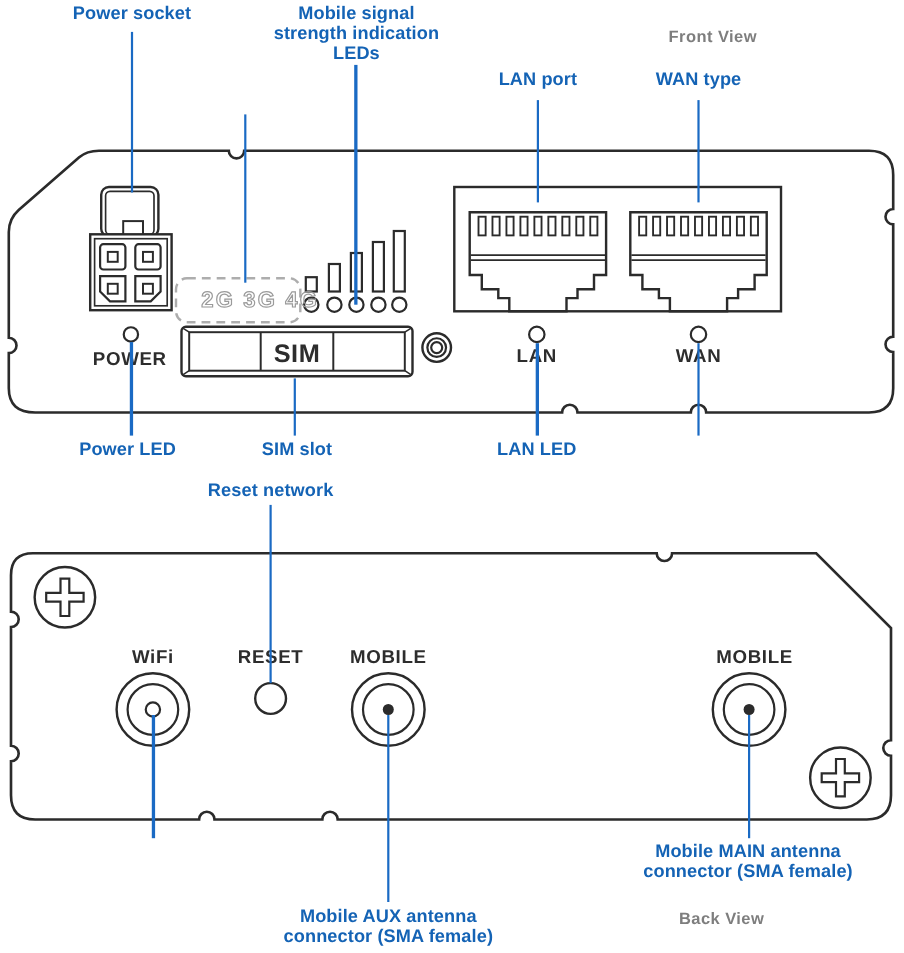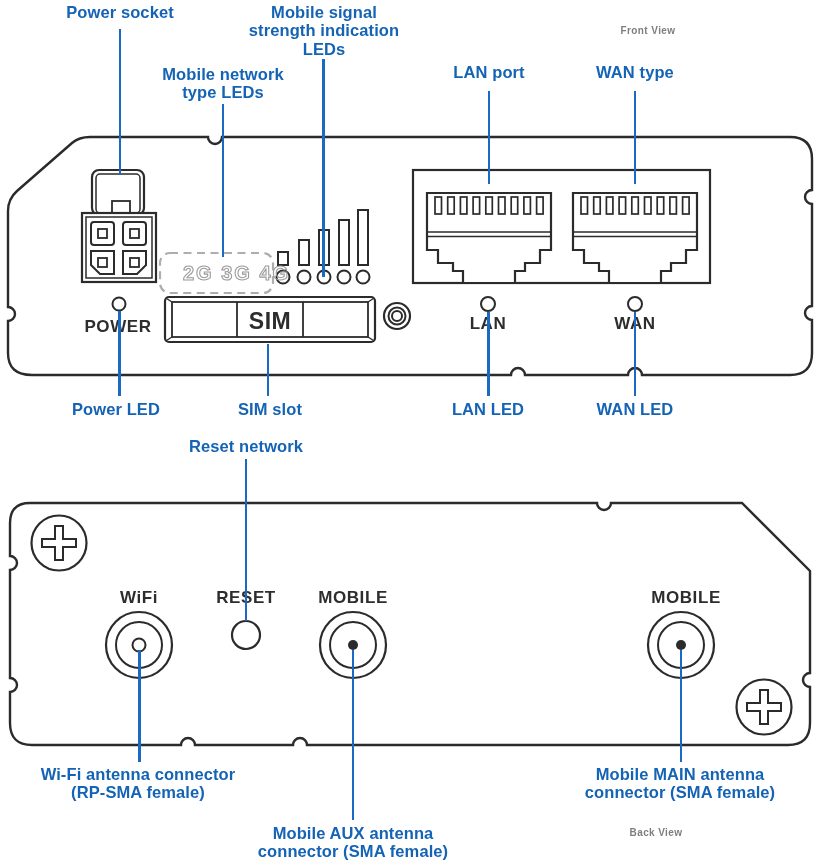--- a/index.html
+++ b/index.html
@@ -7,21 +7,21 @@
     position:relative;width:822px;height:866px;background:#fff;overflow:hidden;
     font-family:"Liberation Sans", sans-serif;
     padding-left:25px;
   }
   svg{position:absolute;left:0;}
   .callout{
     position:absolute;color:#1463b5;font-weight:700;font-size:16.5px;line-height:1.12;
     text-align:center;white-space:pre-line;letter-spacing:0.1px;
   }
   .viewlab{
-    position:absolute;color:#7e7e7e;font-weight:700;font-size:10px;text-align:center;
+    position:absolute;color:#7e7e7e;font-weight:700;font-size:15px;text-align:center;
     letter-spacing:0.4px;
   }
   .panel-label{
     position:absolute;color:#2d2d2d;font-weight:700;font-size:17px;text-align:center;
     letter-spacing:0.6px;
   }
   .sim-label{font-size:23px;letter-spacing:0.5px;}
   .nettype{
     position:absolute;text-align:center;font-weight:800;font-size:20px;letter-spacing:2px;
     color:#b5b5b5;-webkit-text-stroke:1.1px #9b9b9b;-webkit-text-fill-color:transparent;
@@ -191,31 +191,26 @@
   <div class="leader" style="left:633.5px;top:312px;height:84px"></div>
   <div class="leader" style="left:244.5px;top:459px;height:162px"></div>
   <div class="leader" style="left:138px;top:650px;height:112px"></div>
   <div class="leader" style="left:351.5px;top:650px;height:170px"></div>
   <div class="leader" style="left:679.5px;top:650px;height:112px"></div>
 
   <div class="callout" style="left:10px;top:3px;width:220px">Power socket</div>
   <div class="callout" style="left:224px;top:3px;width:200px">Mobile signal
 strength indication
 LEDs</div>
-  <div class="callout" style="left:123px;top:65px;width:200px">Mobile network
-type LEDs</div>
   <div class="callout" style="left:409px;top:63px;width:160px">LAN port</div>
   <div class="callout" style="left:555px;top:63px;width:160px">WAN type</div>
   <div class="callout" style="left:36px;top:400px;width:160px">Power LED</div>
   <div class="callout" style="left:408px;top:400px;width:160px">LAN LED</div>
   <div class="callout" style="left:190px;top:400px;width:160px">SIM slot</div>
-  <div class="callout" style="left:555px;top:400px;width:160px">WAN LED</div>
   <div class="callout" style="left:146px;top:437px;width:200px">Reset network</div>
-  <div class="callout" style="left:18px;top:765px;width:240px">Wi-Fi antenna connector
-(RP-SMA female)</div>
   <div class="callout" style="left:233px;top:824px;width:240px">Mobile AUX antenna
 connector (SMA female)</div>
   <div class="callout" style="left:560px;top:765px;width:240px">Mobile MAIN antenna
 connector (SMA female)</div>
 
   <div class="viewlab" style="left:568px;top:25px;width:160px">Front View</div>
   <div class="viewlab" style="left:576px;top:827px;width:160px">Back View</div>
 
   <div class="panel-label" style="left:48px;top:317px;width:140px">POWER</div>
   <div class="panel-label sim-label" style="left:220px;top:308px;width:100px">SIM</div>

